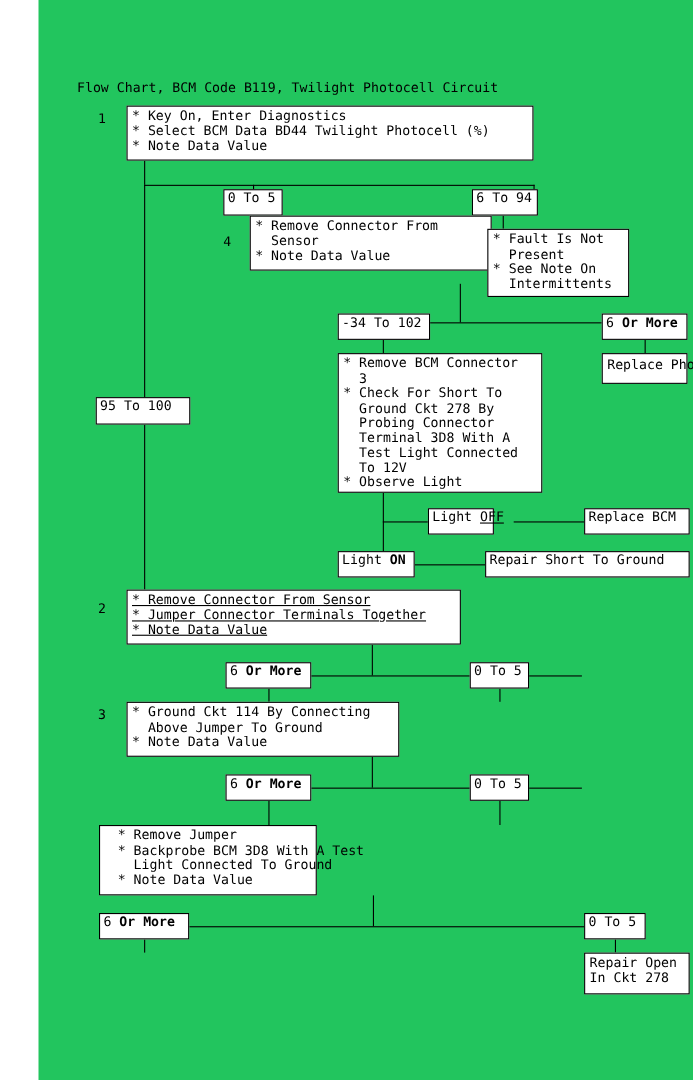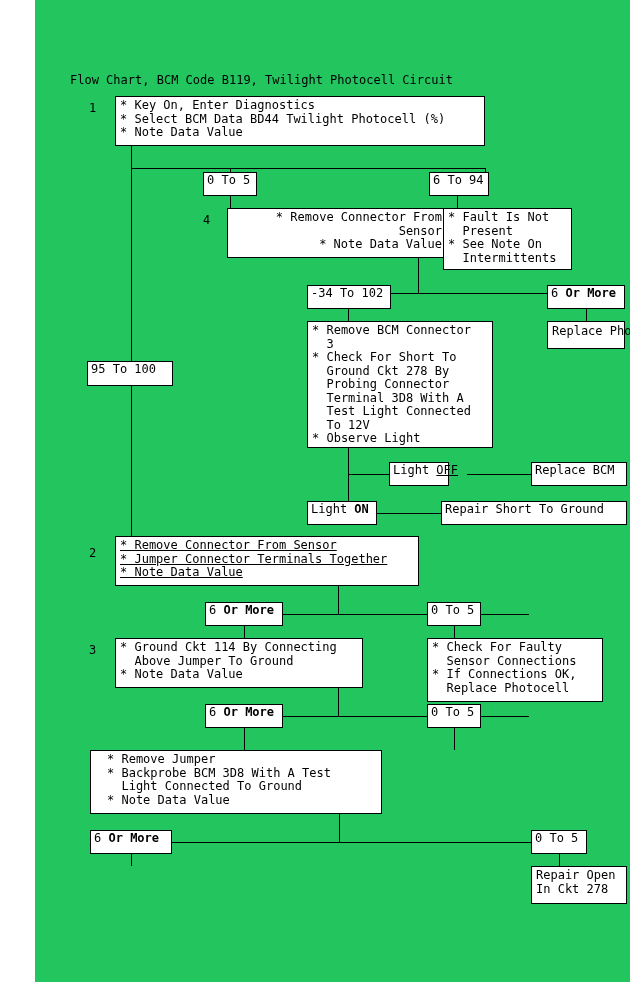--- a/index.html
+++ b/index.html
@@ -75,21 +75,21 @@
 
   <div class="ln vl" style="left:96px;top:168px;height:193px;"></div>
 
   <div class="box nopad" style="left:168px;top:172px;width:54px;height:24px;">0 To 5</div>
   <div class="ln vl" style="left:195px;top:196px;height:12px;"></div>
 
   <div class="box nopad" style="left:394px;top:172px;width:60px;height:24px;">6 To 94</div>
   <div class="ln vl" style="left:422px;top:196px;height:12px;"></div>
 
   <div class="num" style="left:168px;top:213px;">4</div>
-  <div class="box" style="left:192px;top:208px;width:220px;height:50px;text-align:right;">* Remove Connector From
+  <div class="box" style="left:192px;top:196px;width:220px;height:50px;">* Remove Connector From
   Sensor
 * Note Data Value</div>
 
   <div class="box" style="left:408px;top:208px;width:129px;height:62px;">* Fault Is Not
   Present
 * See Note On
   Intermittents</div>
 
   <div class="ln vl" style="left:383px;top:258px;height:35px;"></div>
   <div class="ln hl" style="left:338px;top:293px;width:220px;"></div>
@@ -141,35 +141,31 @@
   <div class="ln vl" style="left:209px;top:626px;height:12px;"></div>
 
   <div class="box nopad" style="left:392px;top:602px;width:54px;height:24px;">0 To 5</div>
   <div class="ln vl" style="left:419px;top:626px;height:12px;"></div>
 
   <div class="num" style="left:54px;top:643px;">3</div>
   <div class="box" style="left:80px;top:638px;width:248px;height:50px;">* Ground Ckt 114 By Connecting
   Above Jumper To Ground
 * Note Data Value</div>
 
-  <div class="box" style="left:392px;top:638px;width:176px;height:64px;">* Check For Faulty
-  Sensor Connections
-* If Connections OK,
-  Replace Photocell</div>
 
   <div class="ln vl" style="left:303px;top:688px;height:28px;"></div>
   <div class="ln hl" style="left:244px;top:716px;width:250px;"></div>
 
   <div class="box nopad" style="left:170px;top:704px;width:78px;height:24px;"><span>6 </span><b>Or More</b></div>
   <div class="ln vl" style="left:209px;top:728px;height:22px;"></div>
 
   <div class="box nopad" style="left:392px;top:704px;width:54px;height:24px;">0 To 5</div>
   <div class="ln vl" style="left:419px;top:728px;height:22px;"></div>
 
-  <div class="box" style="left:55px;top:750px;width:292px;height:64px;padding-left:16px;">* Remove Jumper
+  <div class="box" style="left:55px;top:750px;width:198px;height:64px;padding-left:16px;">* Remove Jumper
 * Backprobe BCM 3D8 With A Test
   Light Connected To Ground
 * Note Data Value</div>
 
 
   <div class="ln vl" style="left:304px;top:814px;height:28px;"></div>
   <div class="ln hl" style="left:137px;top:842px;width:364px;"></div>
 
   <div class="box nopad" style="left:55px;top:830px;width:82px;height:24px;"><span>6 </span><b>Or More</b></div>
   <div class="ln vl" style="left:96px;top:854px;height:12px;"></div>

